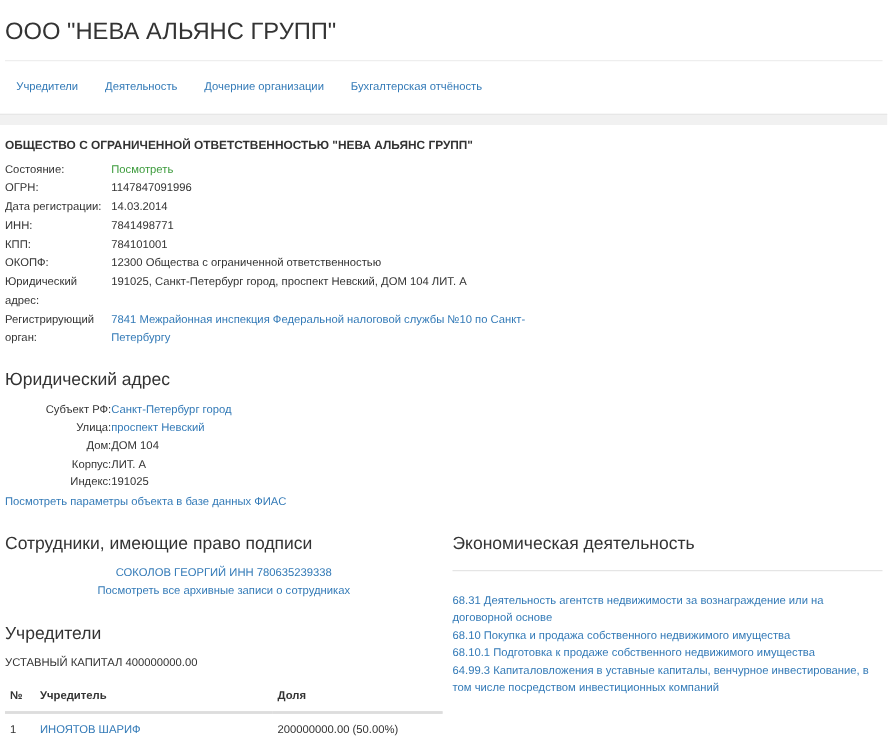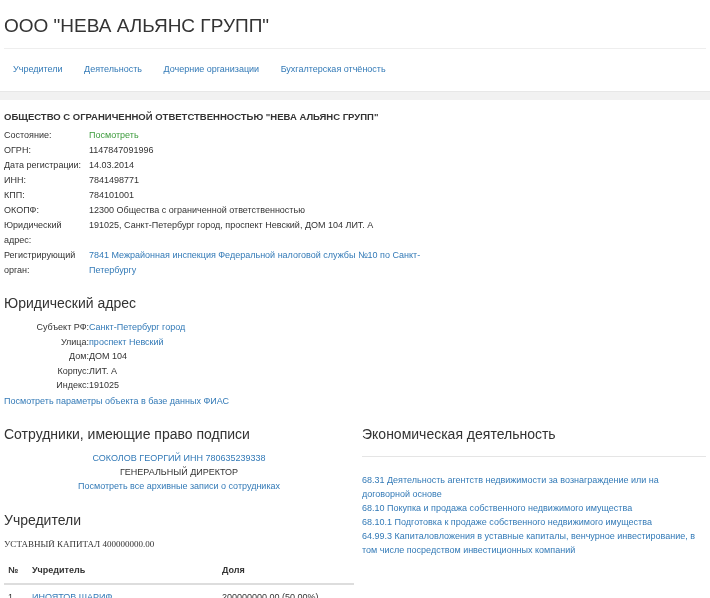--- a/index.html
+++ b/index.html
@@ -39,21 +39,21 @@
   .addr-block .kv-row { line-height: 14.5px; text-align: right; }
   .fias-link { display: inline-block; margin-top: 1px; }
 
   .two-col { display: flex; margin-top: 16px; }
   .col-left  { flex: 0 0 350px; max-width: 350px; }
   .col-right { flex: 1 1 auto; padding-left: 8px; }
   .two-col h2.section-heading { margin-top: 0; }
 
   .emp-line { display: block; line-height: 14px; text-align: center; }
   .founders-heading { margin-top: 18px !important; }
-  .capital-line { line-height: 14px; margin-top: 2px; font-family: Liberation Serif, serif; }
+  .capital-line { line-height: 14px; margin-top: 2px; }
 
   table.founders {
     width: 100%; border-collapse: collapse; margin-top: 7px; font-size: 9px;
   }
   table.founders th, table.founders td {
     text-align: left; padding: 5px 4px; vertical-align: top;
   }
   table.founders thead th { font-weight: bold; border-bottom: 2px solid #ddd; }
   table.founders tbody td { border-top: 1px solid #ddd; }
   table.founders tbody tr:first-child td { border-top: 0; }
@@ -148,21 +148,20 @@
       <span class="kv-value">191025</span>
     </div>
     <a href="#" class="fias-link">Посмотреть параметры объекта в базе данных ФИАС</a>
   </div>
 
   <div class="two-col">
 
     <div class="col-left">
       <h2 class="section-heading">Сотрудники, имеющие право подписи</h2>
       <a href="#" class="emp-line">СОКОЛОВ ГЕОРГИЙ ИНН 780635239338</a>
-      <span class="emp-line">ГЕНЕРАЛЬНЫЙ ДИРЕКТОР</span>
       <a href="#" class="emp-line">Посмотреть все архивные записи о сотрудниках</a>
 
       <h2 class="section-heading founders-heading">Учредители</h2>
       <div class="capital-line">УСТАВНЫЙ КАПИТАЛ 400000000.00</div>
 
       <table class="founders">
         <thead>
           <tr>
             <th class="col-num">№</th>
             <th class="col-name">Учредитель</th>

